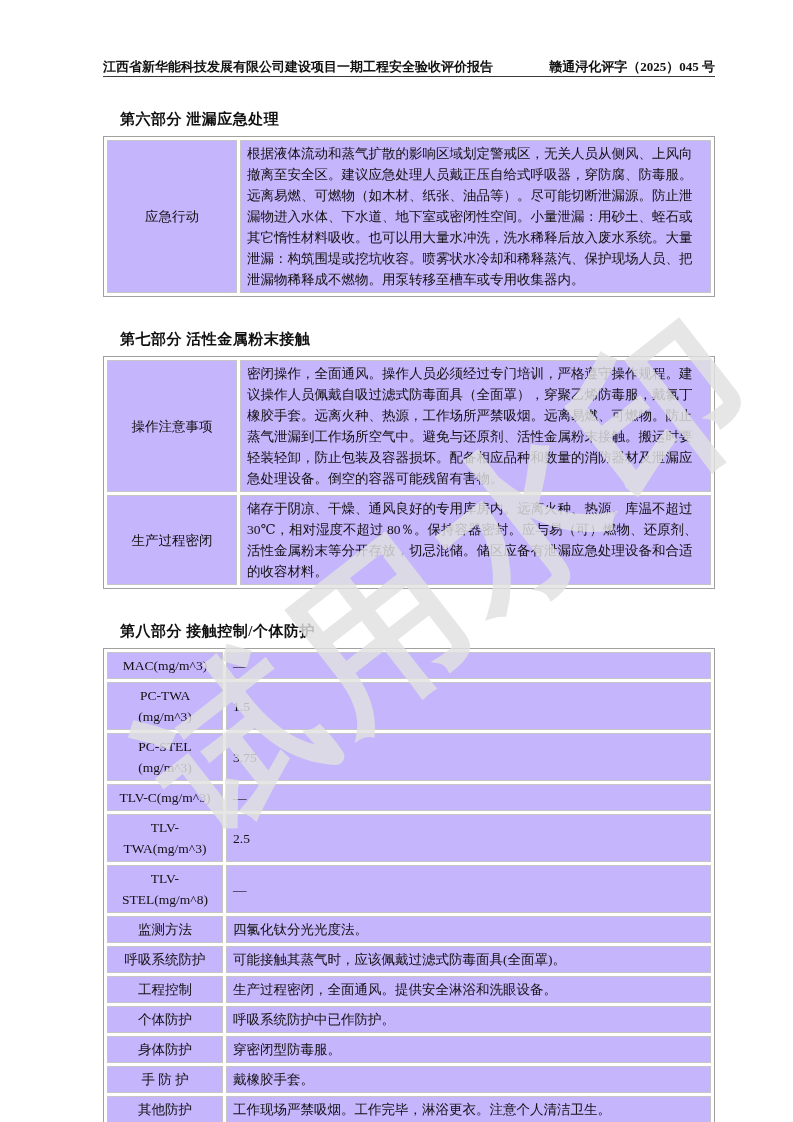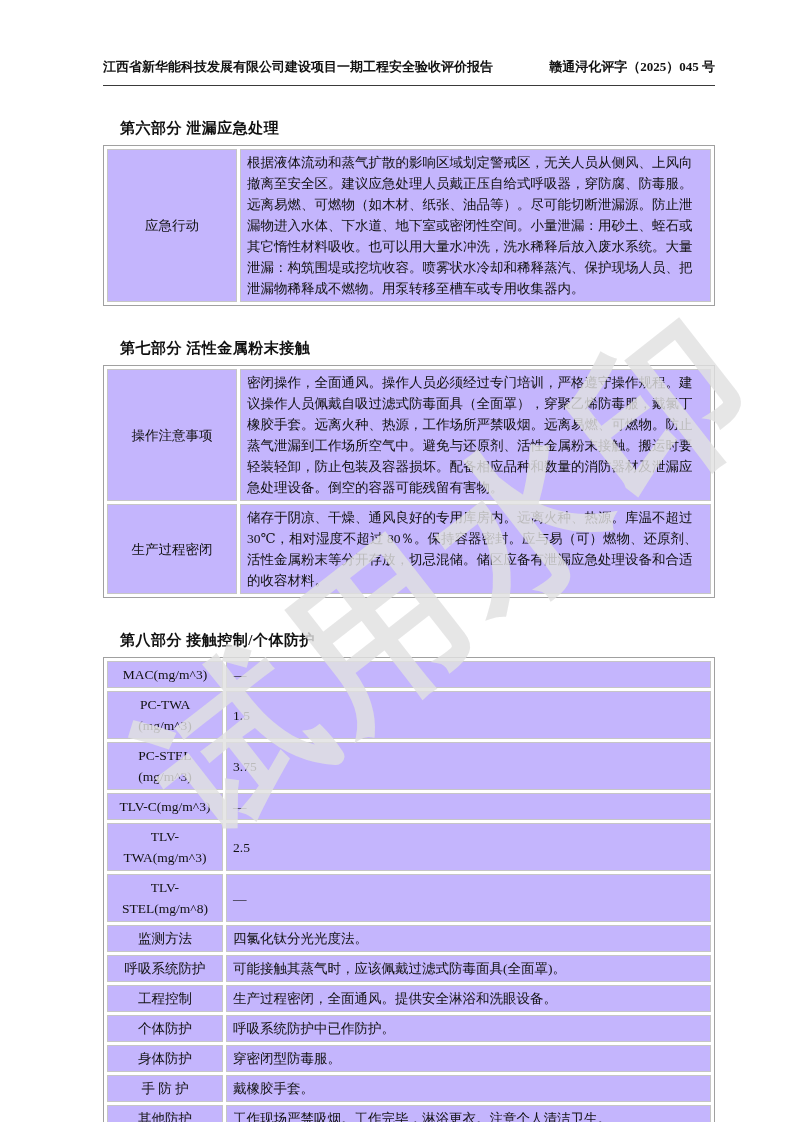--- a/index.html
+++ b/index.html
@@ -15,21 +15,21 @@
     position:absolute;
     left:103px;top:58px;
     width:612px;
   }
   .doc-header{
     display:flex;
     justify-content:space-between;
     align-items:flex-end;
     font-size:13px;
     font-weight:bold;
-    padding-bottom:9px;
+    padding-bottom:0;
     border-bottom:1px solid #3a3a3a;
     white-space:nowrap;
   }
   .section-title{
     font-size:15px;
     font-weight:bold;
     margin:33px 0 7px 17px;
     letter-spacing:0.5px;
   }
   table.sheet{

